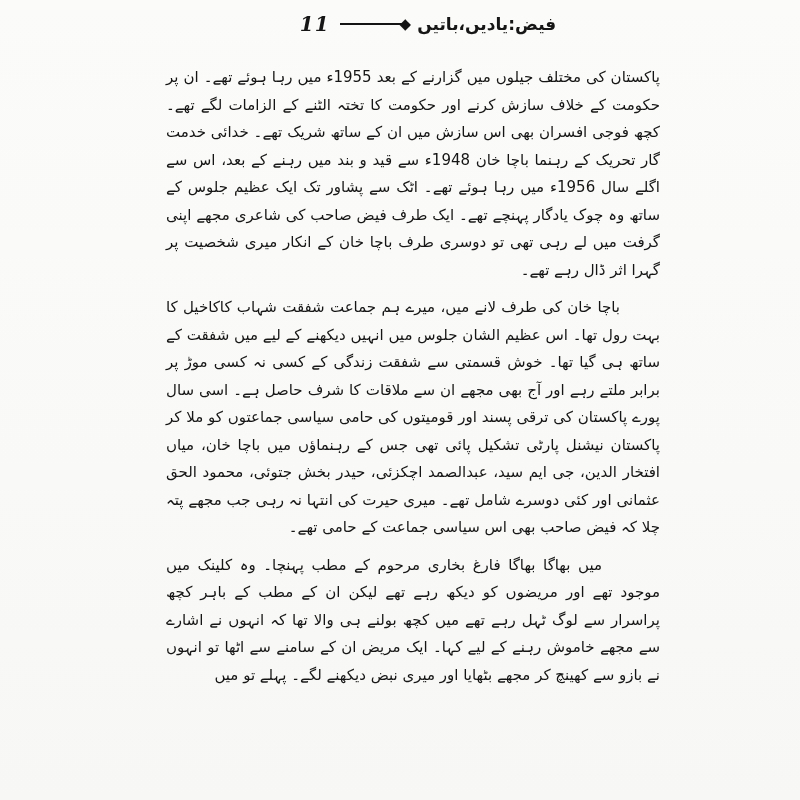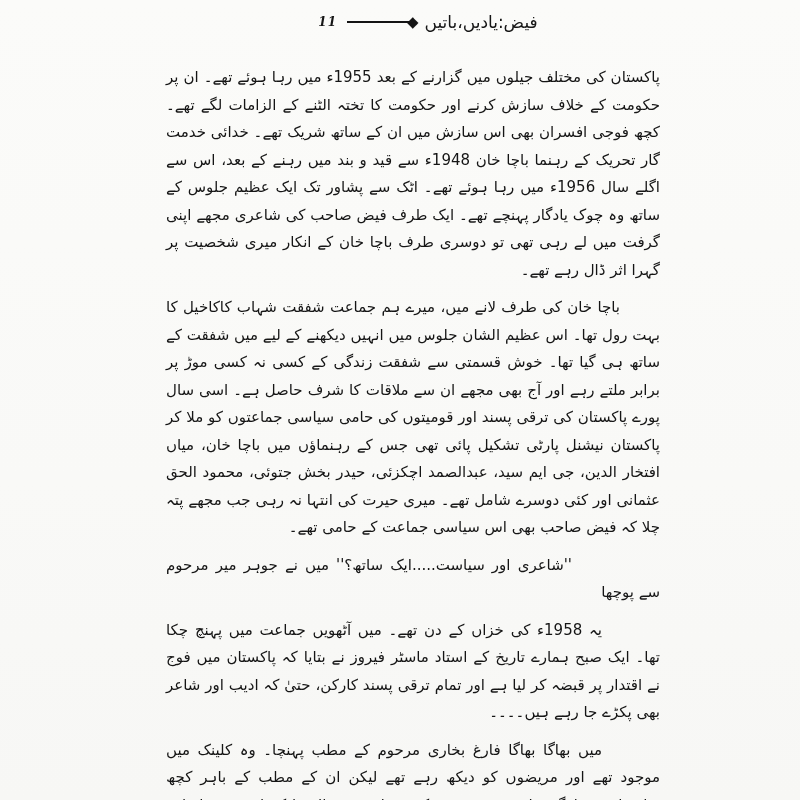--- a/index.html
+++ b/index.html
@@ -22,39 +22,39 @@
     width: 100%;
     display: flex;
     justify-content: center;
     align-items: center;
     transform: translateX(28px); 
   }
   .page-number {
     font-family: "DejaVu Serif", serif;
     font-style: italic;
     font-weight: bold;
-    font-size: 12px;
+    font-size: 20px;
     letter-spacing: 1px;
     margin-right: 10px;
   }
   .header-rule {
     width: 64px; height: 2px;
     background: #141414;
     margin-right: -4px;
   }
   .diamond-icon {
     font-size: 15px;
     line-height: 1;
     color: #141414;
     margin-right: 6px;
   }
   .header-title {
     direction: rtl;
     font-size: 17px;
-    font-weight: normal;
+    font-weight: bold;
     line-height: 1.2;
   }
   
   .body-text {
     position: absolute;
     top: 54px;
     right: 130px;
     width: 514px;
     direction: rtl;
     text-align: justify;
@@ -78,18 +78,16 @@
   <div class="running-header">
     <span class="page-number">11</span>
     <span class="header-rule"></span>
     <span class="diamond-icon">◆</span>
     <span class="header-title">فیض:یادیں،باتیں</span>
   </div>
 
   <div class="body-text">
     <p class="para">پاکستان کی مختلف جیلوں میں گزارنے کے بعد 1955ء میں رہا ہوئے تھے۔ ان پر حکومت کے خلاف سازش کرنے اور حکومت کا تختہ الٹنے کے الزامات لگے تھے۔ کچھ فوجی افسران بھی اس سازش میں ان کے ساتھ شریک تھے۔ خدائی خدمت گار تحریک کے رہنما باچا خان 1948ء سے قید و بند میں رہنے کے بعد، اس سے اگلے سال 1956ء میں رہا ہوئے تھے۔ اٹک سے پشاور تک ایک عظیم جلوس کے ساتھ وہ چوک یادگار پہنچے تھے۔ ایک طرف فیض صاحب کی شاعری مجھے اپنی گرفت میں لے رہی تھی تو دوسری طرف باچا خان کے انکار میری شخصیت پر گہرا اثر ڈال رہے تھے۔</p>
     <p class="para indent-s">باچا خان کی طرف لانے میں، میرے ہم جماعت شفقت شہاب کاکاخیل کا بہت رول تھا۔ اس عظیم الشان جلوس میں انہیں دیکھنے کے لیے میں شفقت کے ساتھ ہی گیا تھا۔ خوش قسمتی سے شفقت زندگی کے کسی نہ کسی موڑ پر برابر ملتے رہے اور آج بھی مجھے ان سے ملاقات کا شرف حاصل ہے۔ اسی سال پورے پاکستان کی ترقی پسند اور قومیتوں کی حامی سیاسی جماعتوں کو ملا کر پاکستان نیشنل پارٹی تشکیل پائی تھی جس کے رہنماؤں میں باچا خان، میاں افتخار الدین، جی ایم سید، عبدالصمد اچکزئی، حیدر بخش جتوئی، محمود الحق عثمانی اور کئی دوسرے شامل تھے۔ میری حیرت کی انتہا نہ رہی جب مجھے پتہ چلا کہ فیض صاحب بھی اس سیاسی جماعت کے حامی تھے۔</p>
-    <p class="para indent-l">''شاعری اور سیاست.....ایک ساتھ؟'' میں نے جوہر میر مرحوم سے پوچھا</p>
-    <p class="para indent-m">یہ 1958ء کی خزاں کے دن تھے۔ میں آٹھویں جماعت میں پہنچ چکا تھا۔ ایک صبح ہمارے تاریخ کے استاد ماسٹر فیروز نے بتایا کہ پاکستان میں فوج نے اقتدار پر قبضہ کر لیا ہے اور تمام ترقی پسند کارکن، حتیٰ کہ ادیب اور شاعر بھی پکڑے جا رہے ہیں۔۔۔۔</p>
     <p class="para indent-m">میں بھاگا بھاگا فارغ بخاری مرحوم کے مطب پہنچا۔ وہ کلینک میں موجود تھے اور مریضوں کو دیکھ رہے تھے لیکن ان کے مطب کے باہر کچھ پراسرار سے لوگ ٹہل رہے تھے میں کچھ بولنے ہی والا تھا کہ انہوں نے اشارے سے مجھے خاموش رہنے کے لیے کہا۔ ایک مریض ان کے سامنے سے اٹھا تو انہوں نے بازو سے کھینچ کر مجھے بٹھایا اور میری نبض دیکھنے لگے۔ پہلے تو میں</p>
   </div>
 
 </div>
 
 </body></html>

